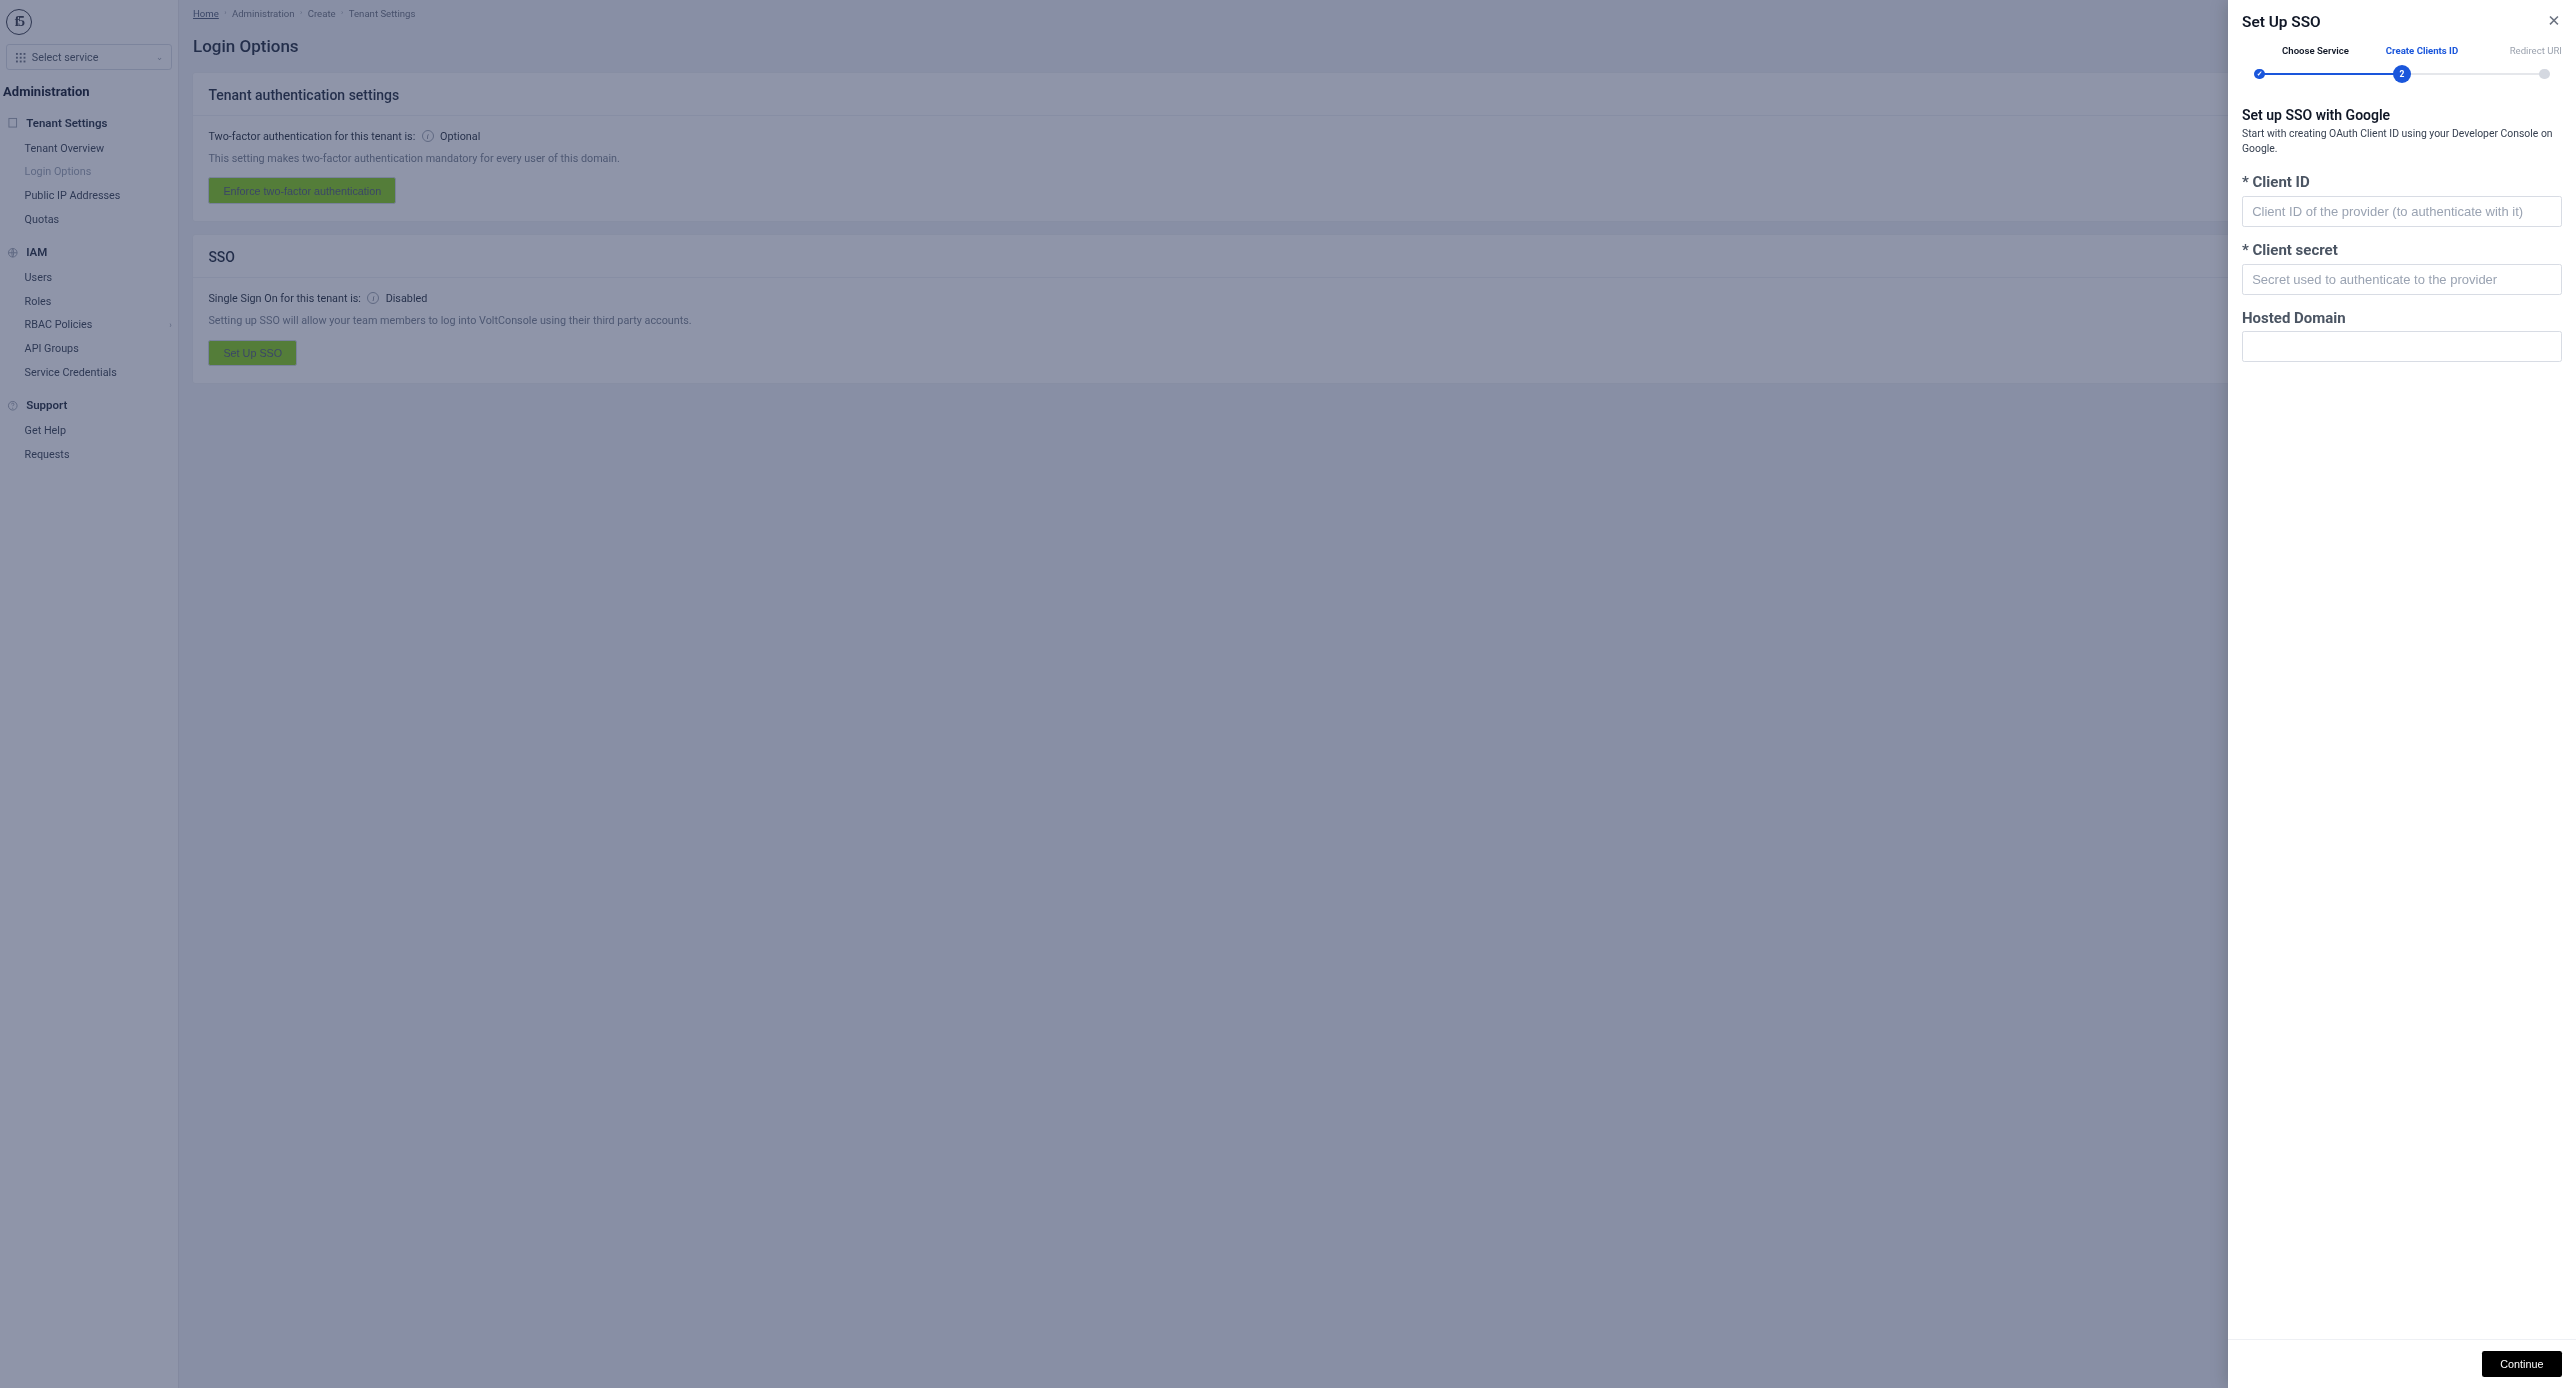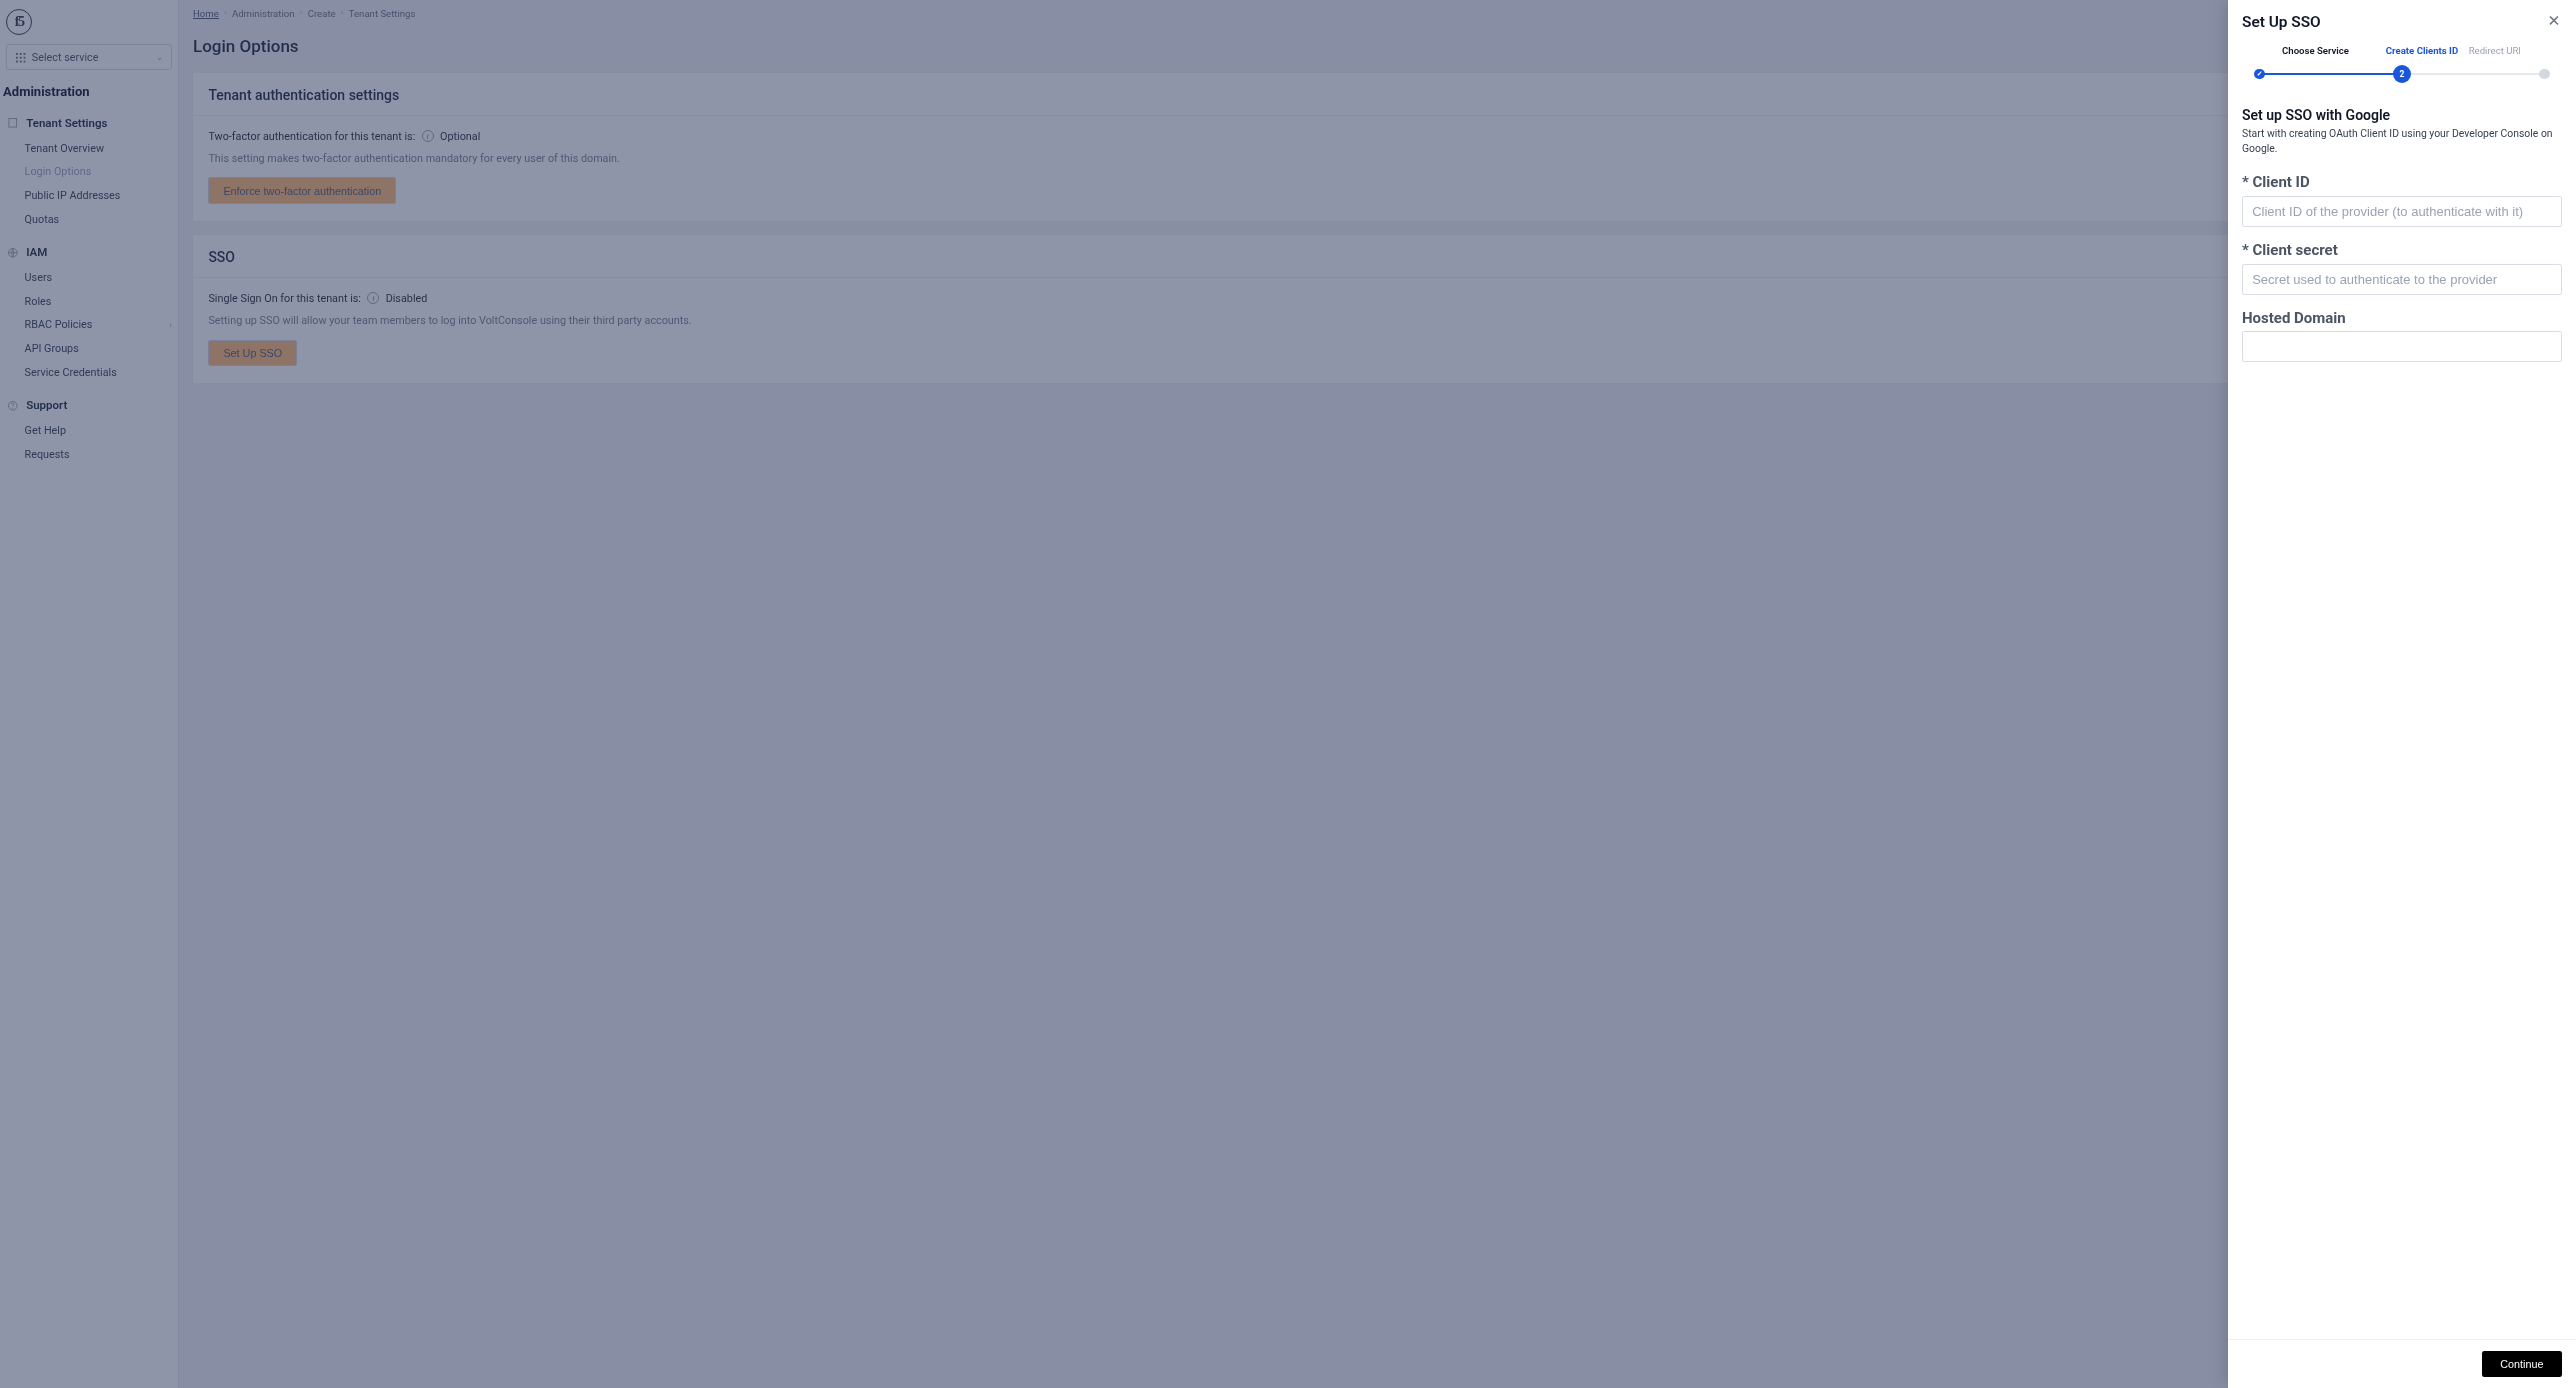--- a/index.html
+++ b/index.html
@@ -81,21 +81,21 @@
     margin-bottom: 14px;
   }
   .card-head { padding: 14px 15.4px 12.3px 15.4px; font-size:14px; font-weight:500; color:#1e293b; border-bottom: 0.8px solid #eef0f4;}
   .card-body { padding: 14px 15.4px 17px 15.4px; }
   .kv-line { display:flex; align-items:flex-start; font-size:10.8px; color:#1f2937; }
   .kv-line .info-icon { width:12.3px; height:12.3px; border:0.8px solid #9ca3af; color:#6b7280; border-radius:50%; display:inline-flex; align-items:center; justify-content:center; font-size:7.7px; margin: 0 6.2px; font-style: italic; }
   .help-text { color:#77808f; font-size:10.8px; margin-top: 9.2px; }
   .btn-outline {
     margin-top: 12.3px;
     border: 0.8px solid #cfd5e1;
-    background: #fdba74;
+    background: #84cc16;
     color: #4f5b76;
     padding: 6.2px 14px;
     border-radius: 2.3px;
     font-size: 10.8px;
     cursor: pointer;
   }
 
   
   .scrim {
     position: fixed; inset:0;
@@ -115,21 +115,21 @@
     padding: 12.3px 14px 6.2px 14px;
   }
   .drawer-title { font-size:15.4px; font-weight:600; color:#111827; }
   .drawer-close { margin-left:auto; font-size:15.4px; color:#6b7280; cursor:pointer; line-height:1; padding:1.5px;}
   .stepper {
     padding: 7.7px 14px 0 14px;
   }
   .step-labels { display:flex; font-size:9.6px; margin-bottom: 4.6px; margin-left: 40px;}
   .step-labels > div:nth-child(1){ text-align:left; flex:1; color:#111827; font-weight:600;}
   .step-labels > div:nth-child(2){ text-align:center; flex:1; color:#1a56db; font-weight:700;}
-  .step-labels > div:nth-child(3){ flex:1; color:#9ca3af;}
+  .step-labels > div:nth-child(3){ text-align:right; flex:1; color:#9ca3af;}
   .step-track {
     position:relative; height: 28px; margin: 4.6px 15.4px 6.2px 15.4px;
   }
   .track-line { position:absolute; top:13px; left:0; right:0; height:2.3px; background:#e5e7eb; border-radius:1.5px;}
   .track-fill { position:absolute; top:13px; left:0; width:50%; height:2.3px; background:#1a56db; border-radius:1.5px;}
   .node {
     position:absolute; top:7px; width:14px; height:14px; border-radius:50%;
     display:flex; align-items:center; justify-content:center;
     font-size:8.5px; font-weight:700; color:#fff;
   }

